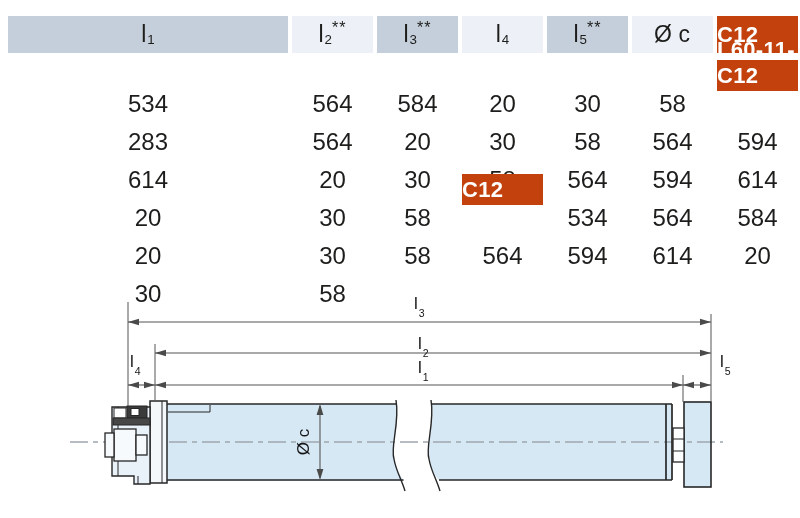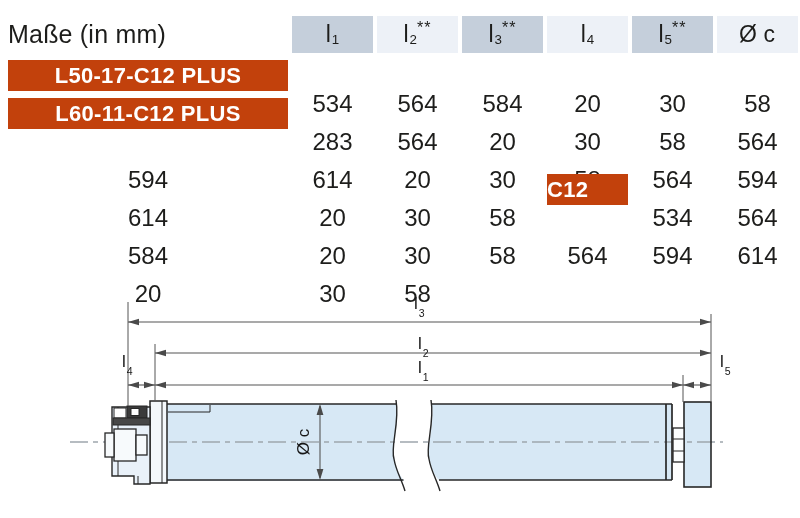--- a/index.html
+++ b/index.html
@@ -82,41 +82,40 @@
     position: absolute;
     font-size: 17px;
     color: #161616;
     line-height: 20px;
     white-space: nowrap;
   }
   .dl sub.s { font-size: 0.62em; top: 0.34em; }
   .lbl-l3 { left: 414px; top: 4px; }
   .lbl-l2 { left: 418px; top: 44px; }
   .lbl-l1 { left: 418px; top: 68px; }
-  .lbl-l4 { left: 122px; top: 62px; }
+  .lbl-l4 { left: 130px; top: 62px; }
   .lbl-l5 { left: 720px; top: 62px; }
   .lbl-oc {
     left: 283px;
     top: 141px;
     width: 42px;
     height: 22px;
     text-align: center;
     transform: rotate(-90deg);
     font-size: 17px;
     line-height: 22px;
   }
 </style>
 </head>
 <body>
 
 <div class="page">
 
   <div class="dims-table">
 
-    <div class="caption-cell">Maße (in mm)</div>
     <div class="hcell shade">
         <span>l</span>
         <sub class="s">1</sub>
         <sup class="a"></sup>
       </div>
     <div class="hcell light">
         <span>l</span>
         <sub class="s">2</sub>
         <sup class="a">**</sup>
       </div>

